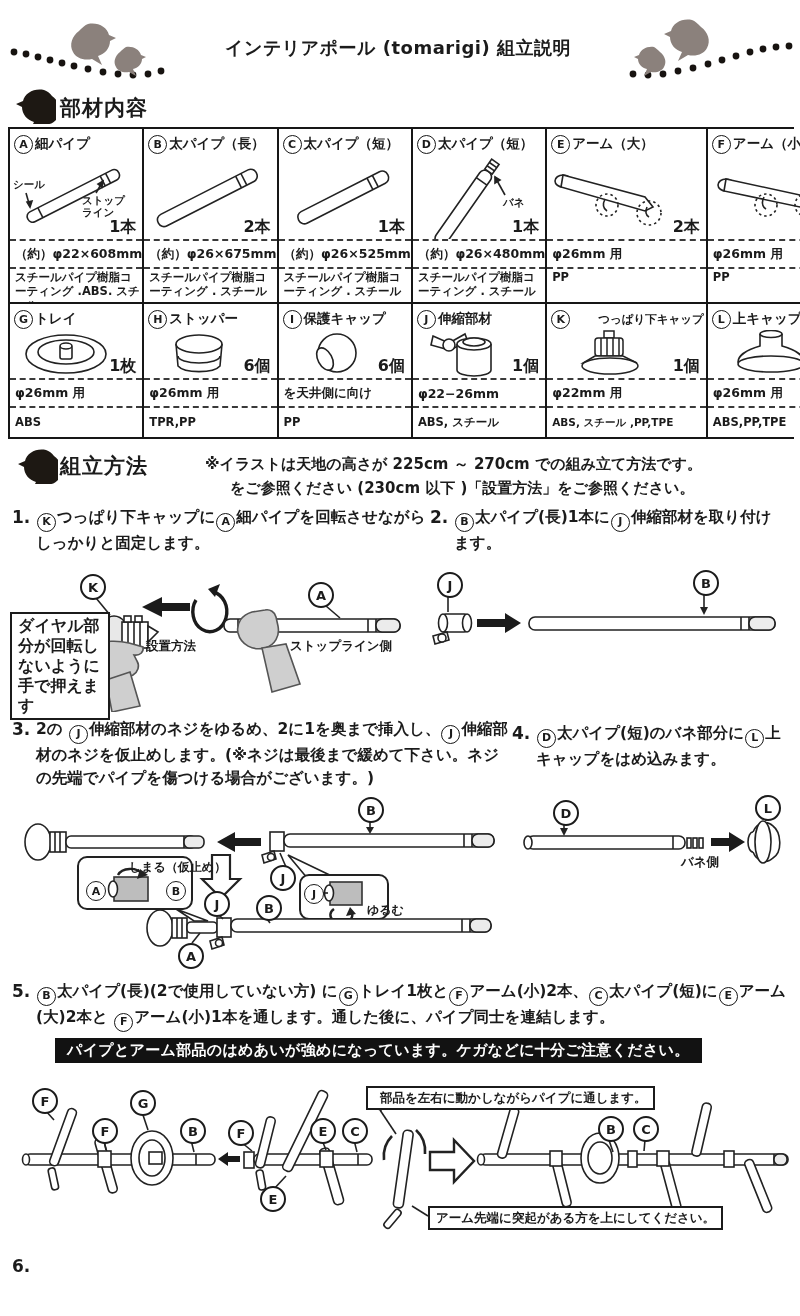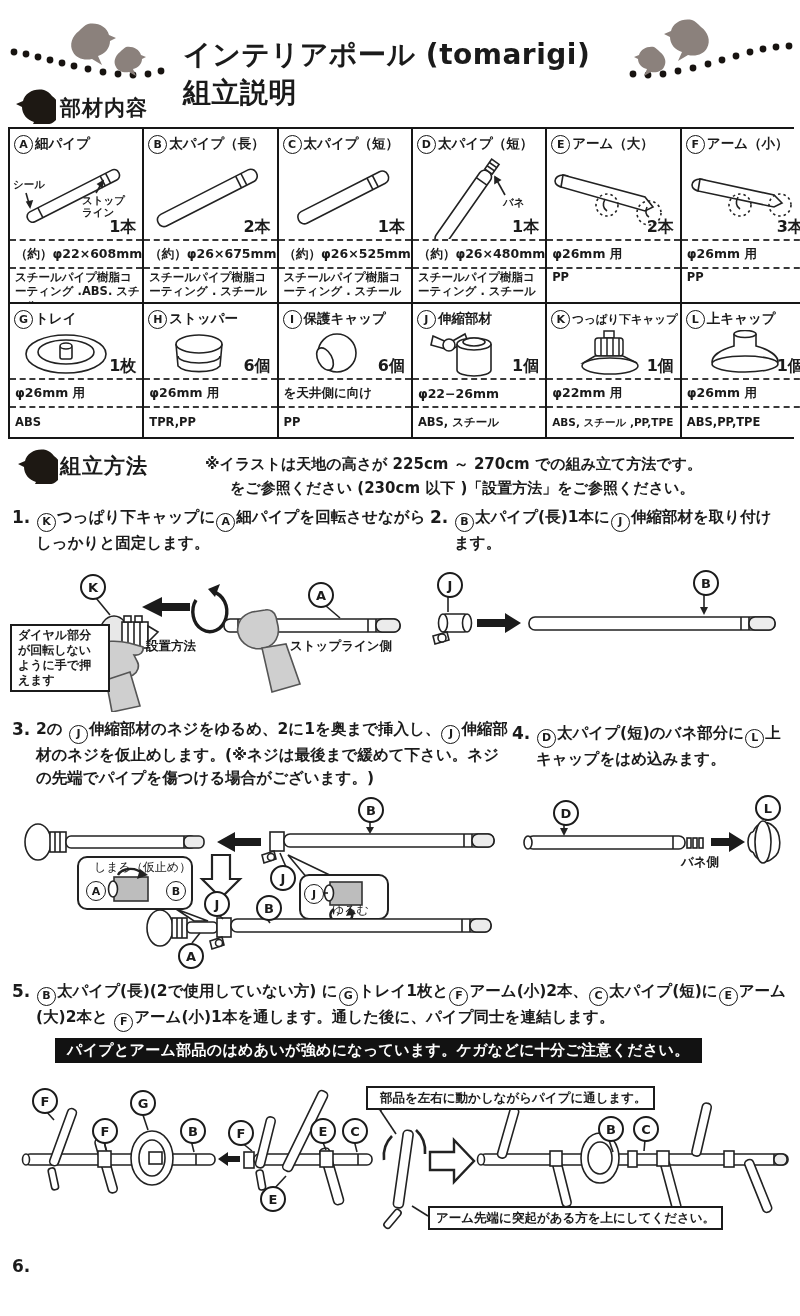--- a/index.html
+++ b/index.html
@@ -4,36 +4,36 @@
 <style>
   html,body{margin:0;padding:0;}
   body{
     width:800px;height:1316px;position:relative;background:#fff;color:#1b1b1b;
     font-family:"DejaVu Sans","Liberation Sans",sans-serif;overflow:hidden;
     -webkit-font-smoothing:antialiased;
   }
   svg{display:block;}
   .abs{position:absolute;}
   
-  .page-title{position:absolute;left:183px;top:36px;width:430px;
-    font-size:28px;font-weight:bold;letter-spacing:.5px;}
+  .page-title{position:absolute;left:183px;top:36px;width:430px;text-align:center;
+    font-size:18px;font-weight:bold;letter-spacing:.5px;}
   
   .sec-title{position:absolute;font-size:21px;font-weight:bold;letter-spacing:1px;}
   .sec-note{position:absolute;font-size:15px;font-weight:600;}
   
   .parts-table{position:absolute;left:8px;top:127px;width:782px;border:2px solid #161616;
     display:grid;grid-template-columns:repeat(6,1fr);}
   .pcell{border-right:2px solid #161616;position:relative;background:#fff;}
   .pcell:nth-child(6n){border-right:none;}
   .row2 .pcell{border-top:2px solid #161616;}
   .phead{display:flex;align-items:center;gap:2px;padding:4px 2px 0 4px;height:22px;}
   .pletter{flex:0 0 17px;width:17px;height:17px;border:1.6px solid #161616;border-radius:50%;
     display:flex;align-items:center;justify-content:center;font-size:11px;font-weight:bold;background:#fff;}
   .pname{font-size:13.5px;font-weight:bold;white-space:nowrap;}
-  .pname.small{font-size:11.5px;}
+  .pname.small{font-size:11.5px;margin-left:26px;}
   .ppic{position:relative;height:84px;}
   .row2 .ppic{height:48px;}
   .pcount{position:absolute;right:6px;bottom:1px;font-size:16px;font-weight:bold;}
   .pdim{border-top:2px dashed #3a3a3a;height:26px;display:flex;align-items:center;
     padding-left:5px;font-size:12.5px;font-weight:600;white-space:nowrap;}
   .pmat{border-top:2px dashed #3a3a3a;height:31px;padding:2px 2px 0 5px;
     font-size:11.5px;font-weight:600;line-height:1.2;}
   .row2 .pmat{height:29px;display:flex;align-items:center;padding-top:0;}
   .anno{position:absolute;font-size:10.5px;font-weight:600;line-height:1.1;z-index:2;}
   
@@ -48,21 +48,21 @@
   
   .fig{position:absolute;}
   .fig>svg{position:absolute;left:0;top:0;}
   .circ{position:absolute;width:22px;height:22px;border:2px solid #1b1b1b;border-radius:50%;
     background:#fff;display:flex;align-items:center;justify-content:center;
     font-size:13px;font-weight:bold;z-index:3;}
   .circ.sm{width:18px;height:18px;font-size:11px;border-width:1.7px;}
   .callout{position:absolute;border:2px solid #1b1b1b;background:#fff;font-size:12px;
     font-weight:600;line-height:1.25;padding:2px 6px;z-index:3;}
   .minilabel{position:absolute;font-size:12.5px;font-weight:600;white-space:nowrap;z-index:3;}
-  .minilabel.b{font-weight:normal;}
+  .minilabel.b{font-weight:bold;margin-left:35px;}
 </style>
 </head>
 <body>
 
 <div class="abs" style="left:0;top:0;width:800px;height:88px;">
   <svg width="800" height="88">
     <g fill="#171310">
 
       <circle cx="14" cy="52" r="3.4"></circle>
         <circle cx="26" cy="54" r="3.4"></circle>
@@ -415,21 +415,21 @@
     <line x1="360" y1="57" x2="360" y2="70"></line>
       <line x1="368" y1="57" x2="368" y2="70"></line>
     <rect x="368" y="57" width="24" height="13" rx="6" fill="#ececec"></rect>
 
     <path d="M244 50 c-10 3 -16 11 -14 21 c3 12 15 18 27 15 c10 -3 15 -12 13 -22 l-2 -9 c-1 -5 -6 -8 -11 -7 z" fill="#cfcfcf" stroke="#555"></path>
     <polygon points="254,86 278,82 292,122 264,130" fill="#cfcfcf" stroke="#555"></polygon>
     <line x1="318" y1="44" x2="332" y2="56"></line>
   </svg>
   <span class="circ" style="left:72px;top:12px;">K</span>
   <span class="circ" style="left:300px;top:20px;">A</span>
-  <span class="callout" style="left:2px;top:62px;width:84px;font-size:12px;">ダイヤル部分が回転しないように手で押えます</span>
+  <span class="callout" style="left:2px;top:50px;width:84px;font-size:16px;">ダイヤル部分が回転しないように手で押えます</span>
   <span class="minilabel" style="left:138px;top:76px;">設置方法</span>
   <span class="minilabel" style="left:282px;top:76px;">ストップライン側</span>
 </div>
 
 <div class="fig" style="left:425px;top:562px;width:372px;height:128px;">
   <svg width="372" height="128" fill="#fff" stroke="#222" stroke-width="1.6">
     <line x1="23" y1="34" x2="23" y2="50"></line>
 
     <rect x="18" y="52" width="24" height="18" rx="3"></rect>
     <ellipse cx="18" cy="61" rx="4.5" ry="9"></ellipse>

